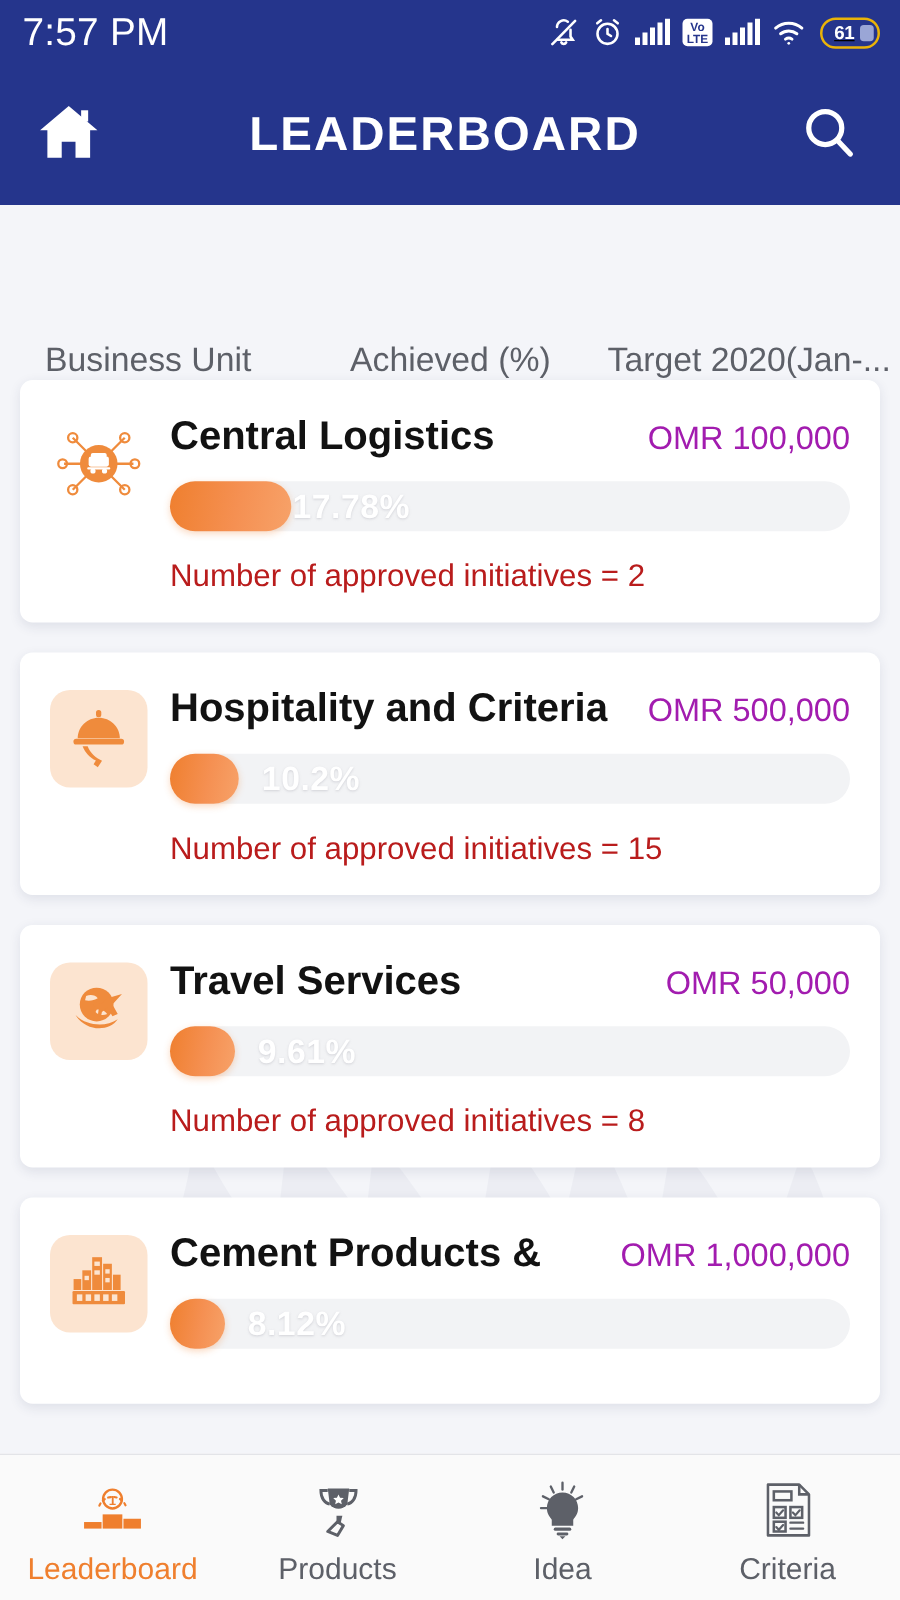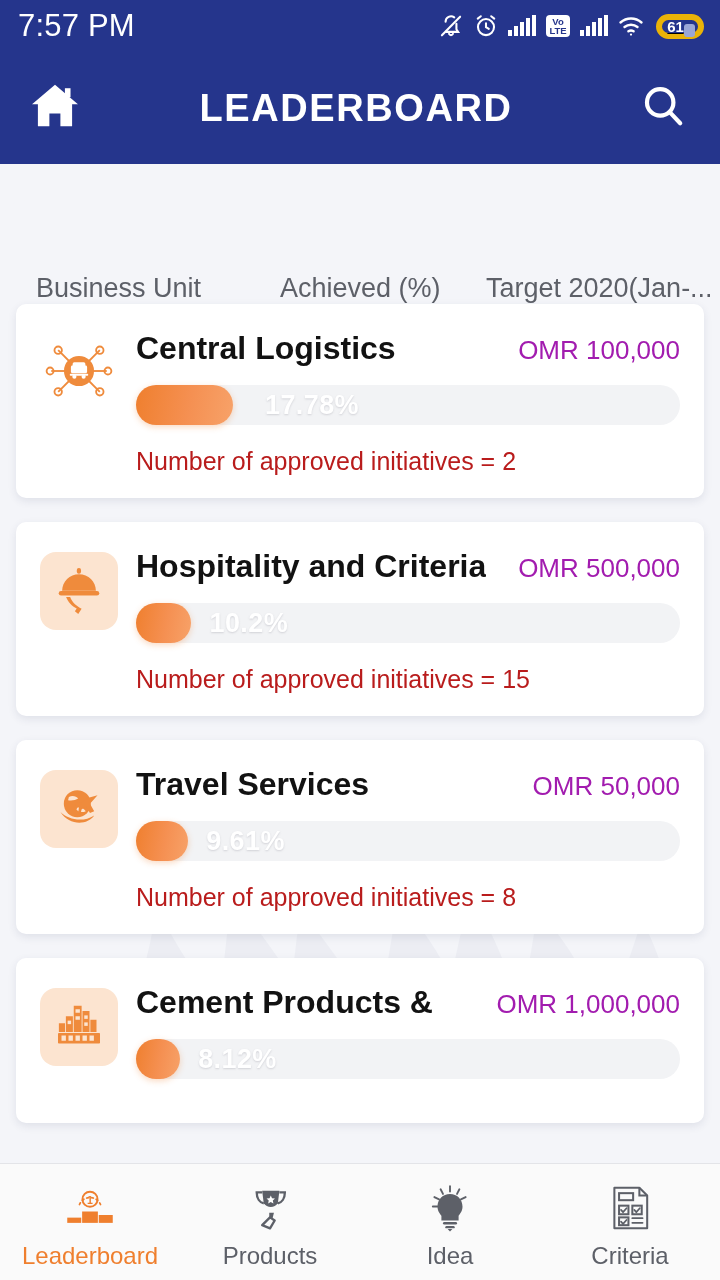--- a/index.html
+++ b/index.html
@@ -43,21 +43,21 @@
     align-items: center;
     gap: 9px;
     text-decoration: underline;
   }
   .status-icons svg { display: block; }
   .battery {
     display: flex;
     align-items: center;
     justify-content: center;
     width: 48px; height: 25px;
-    border: 6px solid #eab308;
+    border: 2px solid #eab308;
     border-radius: 13px;
     color: #ffffff;
     font-size: 15px;
     font-weight: 700;
     letter-spacing: -0.2px;
     position: relative;
   }
   .battery::after {
     content: "";
     position: absolute;
@@ -401,21 +401,21 @@
             </svg>
           </span>
         </div>
         <div class="card-body">
           <div class="card-top">
             <div class="card-title">Central Logistics</div>
             <div class="card-target">OMR 100,000</div>
           </div>
           <div class="progress-wrap">
             <div class="progress-fill" style="width: 96.7232px;"></div>
-            <div class="progress-label" style="left: 129px;">17.78%</div>
+            <div class="progress-label" style="left: 98px;">17.78%</div>
           </div>
           <div class="card-note">Number of approved initiatives = 2</div>
         </div>
       </div>
 
       <div class="card">
         <div class="card-icon">
           <span>
             <svg width="54" height="54" viewBox="0 0 64 64" fill="#ef8b3c">
               <rect x="29.4" y="7" width="5" height="7" rx="2.4"></rect>

